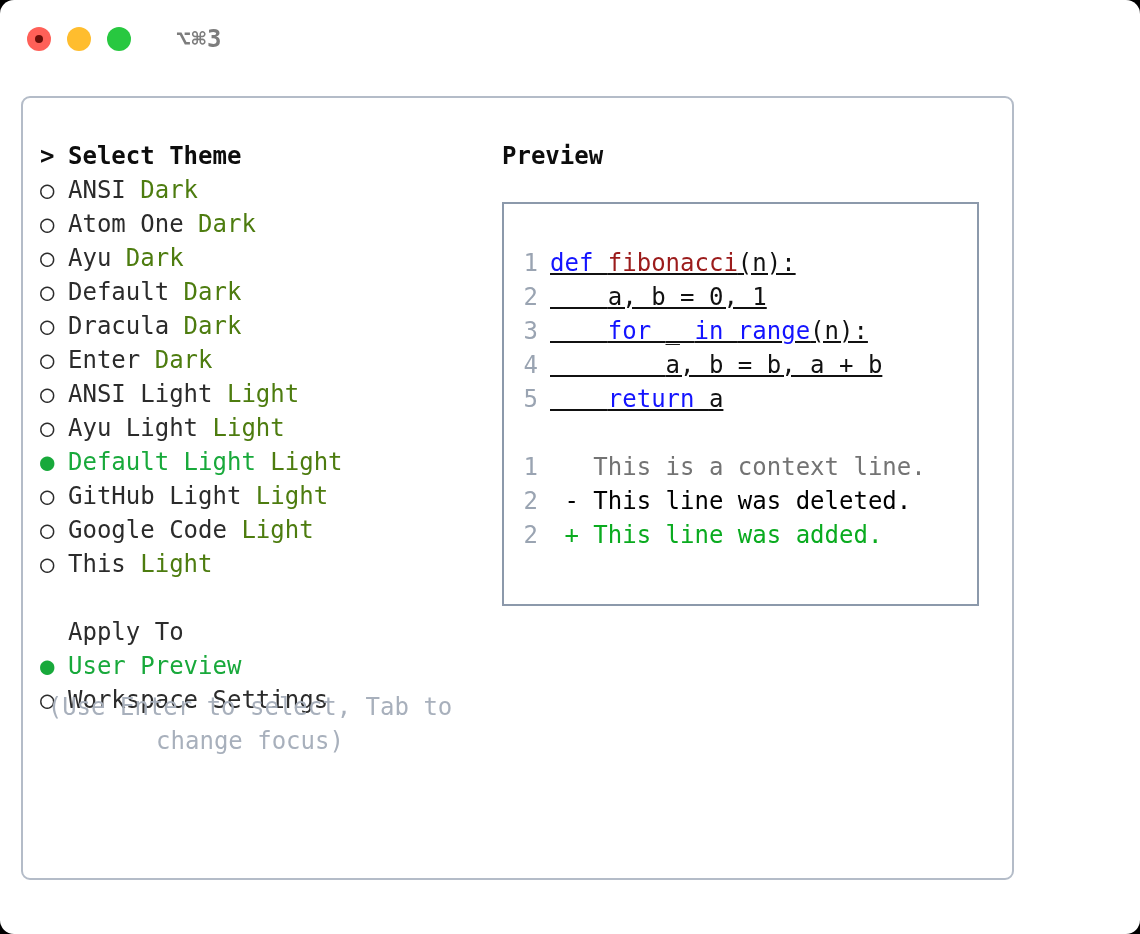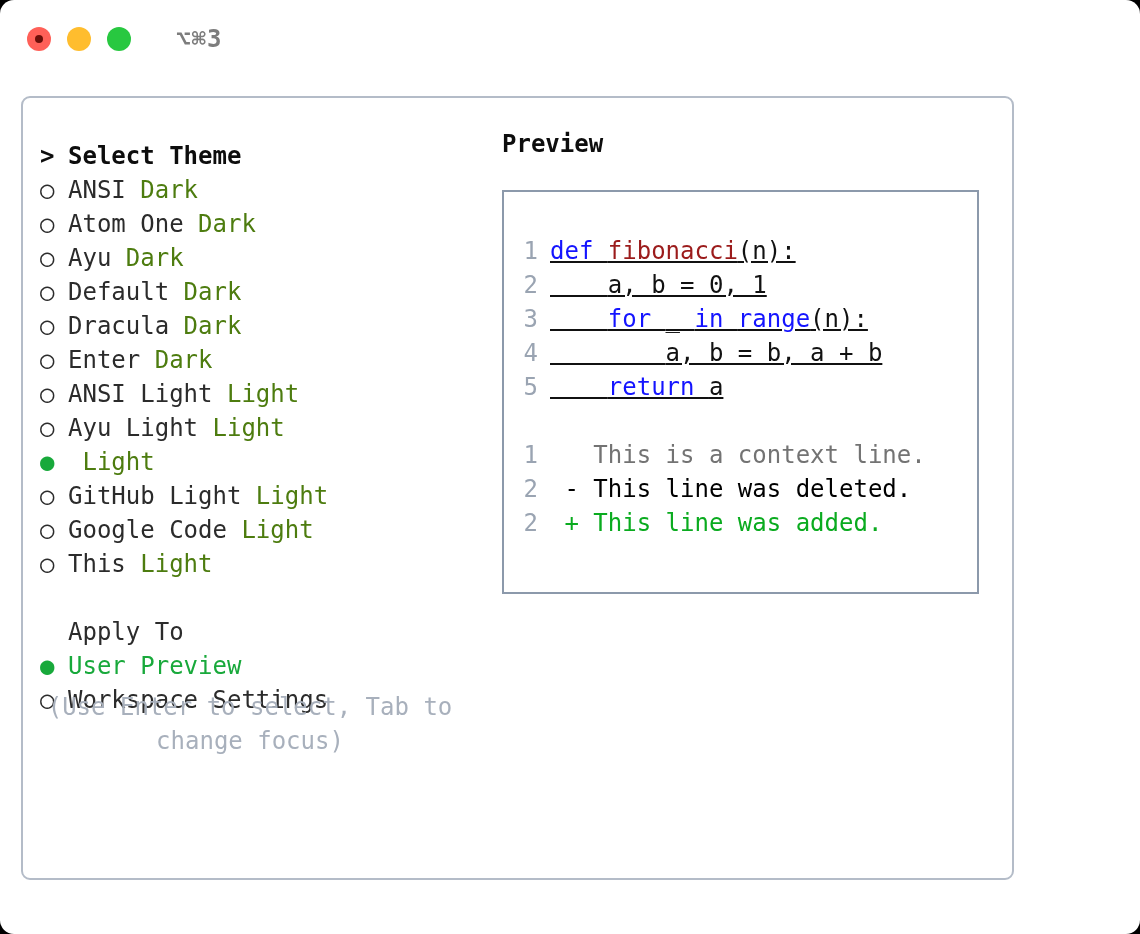--- a/index.html
+++ b/index.html
@@ -105,21 +105,21 @@
     width: 420px;
     font-size: 24px;
     line-height: 34px;
     color: #a8b0bc;
     text-align: center;
   }
 
   
   .right-col {
     position: absolute;
-    left: 479px; top: 32px;
+    left: 479px; top: 44px;
     width: 490px;
   }
   .preview-title {
     font-size: 24px;
     font-weight: bold;
     color: #0d0d0d;
     height: 34px;
   }
   .preview-box {
     margin-top: 26px;
@@ -177,21 +177,21 @@
 
         <div id="theme-list">
             <div class="row"><span class="marker">○</span><span class="label">ANSI</span><span class="tag"> Dark</span></div>
             <div class="row"><span class="marker">○</span><span class="label">Atom One</span><span class="tag"> Dark</span></div>
             <div class="row"><span class="marker">○</span><span class="label">Ayu</span><span class="tag"> Dark</span></div>
             <div class="row"><span class="marker">○</span><span class="label">Default</span><span class="tag"> Dark</span></div>
             <div class="row"><span class="marker">○</span><span class="label">Dracula</span><span class="tag"> Dark</span></div>
             <div class="row"><span class="marker">○</span><span class="label">Enter</span><span class="tag"> Dark</span></div>
             <div class="row"><span class="marker">○</span><span class="label">ANSI Light</span><span class="tag"> Light</span></div>
             <div class="row"><span class="marker">○</span><span class="label">Ayu Light</span><span class="tag"> Light</span></div>
-            <div class="row"><span class="marker bullet-on">●</span><span class="tag"> Light</span></div>
+            <div class="row"><span class="marker bullet-on">●</span><span class="label sel">Default Light</span><span class="tag"> Light</span></div>
             <div class="row"><span class="marker">○</span><span class="label">GitHub Light</span><span class="tag"> Light</span></div>
             <div class="row"><span class="marker">○</span><span class="label">Google Code</span><span class="tag"> Light</span></div>
             <div class="row"><span class="marker">○</span><span class="label">This</span><span class="tag"> Light</span></div>
           </div>
 
         <div class="spacer-sm"></div>
 
         <div class="row">
           <span class="marker"> </span>
           <span class="section-heading">Apply To</span>

